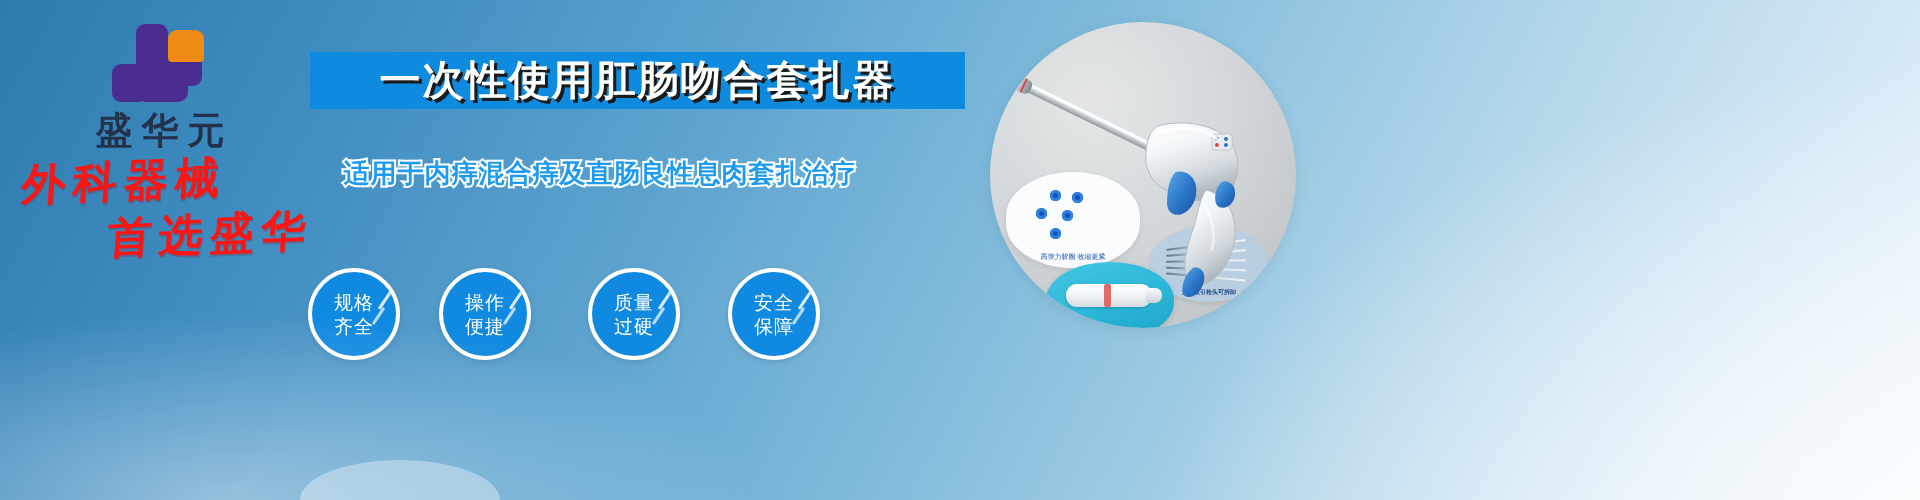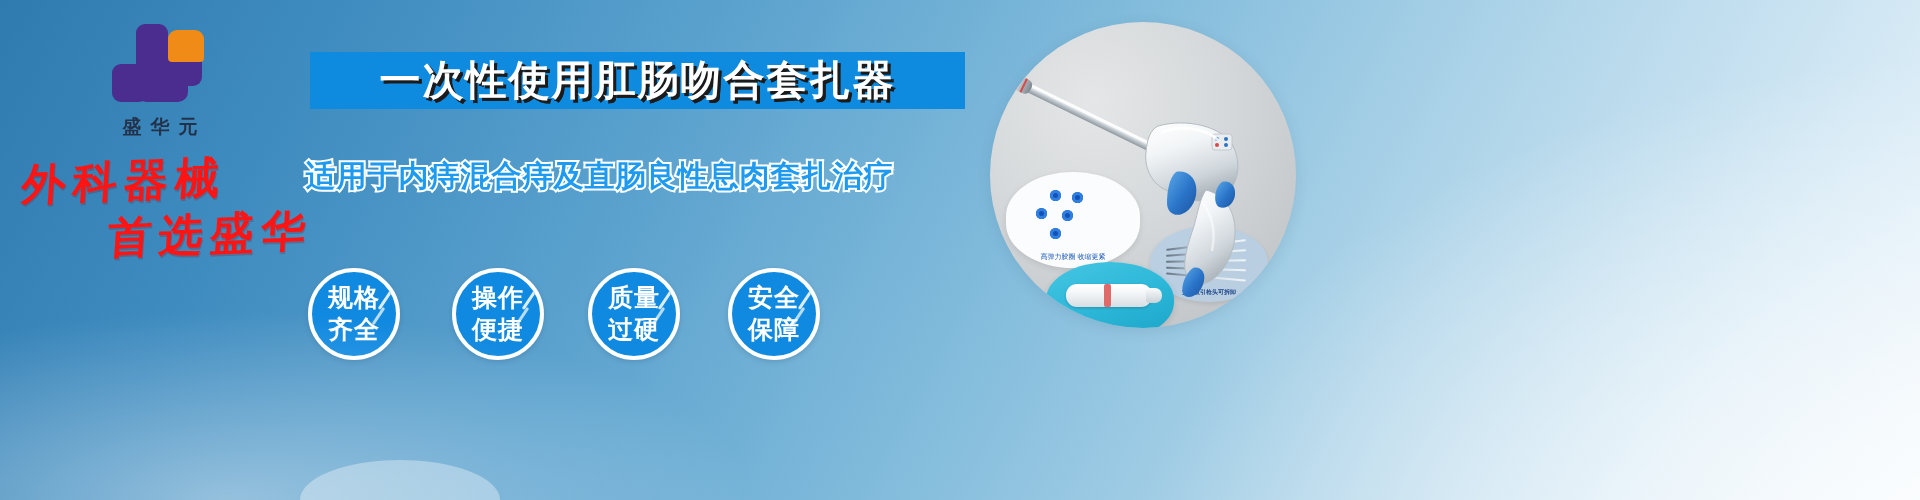--- a/index.html
+++ b/index.html
@@ -26,21 +26,21 @@
   
   .logo-wrap { position:absolute; left:60px; top:24px; width:200px; text-align:center; }
   .logo-mark { position:relative; width:96px; height:78px; margin:0 auto; }
   .lb { position:absolute; background:#4a2d8f; }
   .lb1 { left:24px;  top:0;   width:32px; height:36px; border-radius:9px 9px 0 0; }
   .lb2 { left:24px;  top:30px;width:52px; height:48px; border-radius:0 0 10px 10px; }
   .lb3 { left:0px;   top:40px;width:36px; height:38px; border-radius:9px; }
   .lb4 { left:56px;  top:18px;width:34px; height:44px; border-radius:0 0 9px 9px; }
   .lb-or { position:absolute; left:56px; top:6px; width:36px; height:32px; background:#ef8b16; border-radius:9px 9px 4px 4px; }
   .logo-text {
-    margin-top:12px; font-size:19px; font-weight:700; color:#23324a;
+    margin-top:4px; font-size:37px; font-weight:700; color:#23324a;
     letter-spacing:9px; text-indent:9px;
     font-family:"DejaVu Sans","Liberation Sans",sans-serif;
   }
 
   
   .calli { position:absolute; color:#ff1414; font-weight:700;
            font-family:"DejaVu Serif","Liberation Serif",serif;
            letter-spacing:7px; text-shadow:1px 2px 0 rgba(140,0,0,.22);
            transform:skewX(-6deg) rotate(-2.2deg); white-space:nowrap; }
   .calli-1 { left:22px;  top:152px; font-size:44px; }
@@ -55,21 +55,21 @@
     font-size:41px; font-weight:700; color:#ffffff; letter-spacing:2px;
     white-space:nowrap;
     font-family:"DejaVu Sans","Liberation Sans",sans-serif;
     text-shadow:3px 3px 0 #1b1b1b, 3px 3px 0 #1b1b1b;
   }
 
   
   .subtitle {
     position:absolute; left:300px; top:156px; width:600px;
     text-align:center; white-space:nowrap;
-    font-size:30px; font-weight:700; letter-spacing:1px;
+    font-size:26px; font-weight:700; letter-spacing:1px;
     color:#1e9bf0;
     font-family:"DejaVu Sans","Liberation Sans",sans-serif;
     -webkit-text-stroke:4px #ffffff;
     paint-order:stroke fill;
   }
 
   
   .circles { position:absolute; left:308px; top:268px; width:560px; height:100px; }
   .circle {
     position:absolute; top:0; width:92px; height:92px; border-radius:50%;
@@ -83,26 +83,26 @@
     width:3px; height:34px; background:rgba(255,255,255,.85);
     transform:rotate(34deg); border-radius:2px;
   }
   .circle::after{
     content:""; position:absolute; right:16px; top:34px;
     width:3px; height:20px; background:rgba(255,255,255,.7);
     transform:rotate(34deg); border-radius:2px;
   }
   .circle span {
     position:relative; z-index:2; display:block;
-    color:#ffffff; font-size:25px; font-weight:700; line-height:1.28;
+    color:#ffffff; font-size:19px; font-weight:400; line-height:1.28;
     letter-spacing:1px;
     font-family:"DejaVu Sans","Liberation Sans",sans-serif;
   }
   .c0 { left:0px;   }
-  .c1 { left:144px; }
+  .c1 { left:131px; }
   .c2 { left:280px; }
   .c3 { left:420px; }
 
   
   .photo {
     position:absolute; left:990px; top:22px; width:306px; height:306px;
     border-radius:50%; overflow:hidden;
     background:
       radial-gradient(circle at 34% 26%, #e4e6e7 0%, #d6d9db 42%, #c7cbcd 72%, #babec1 100%);
     box-shadow:0 3px 14px rgba(40,70,100,.12);

